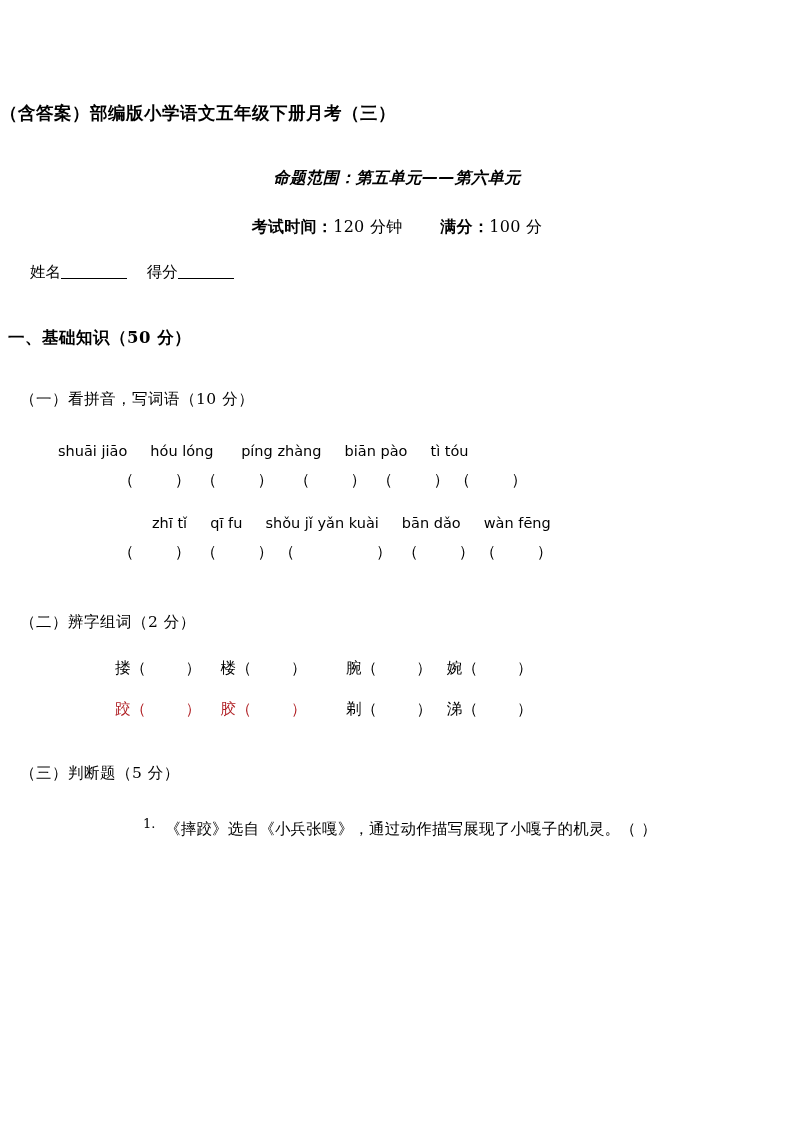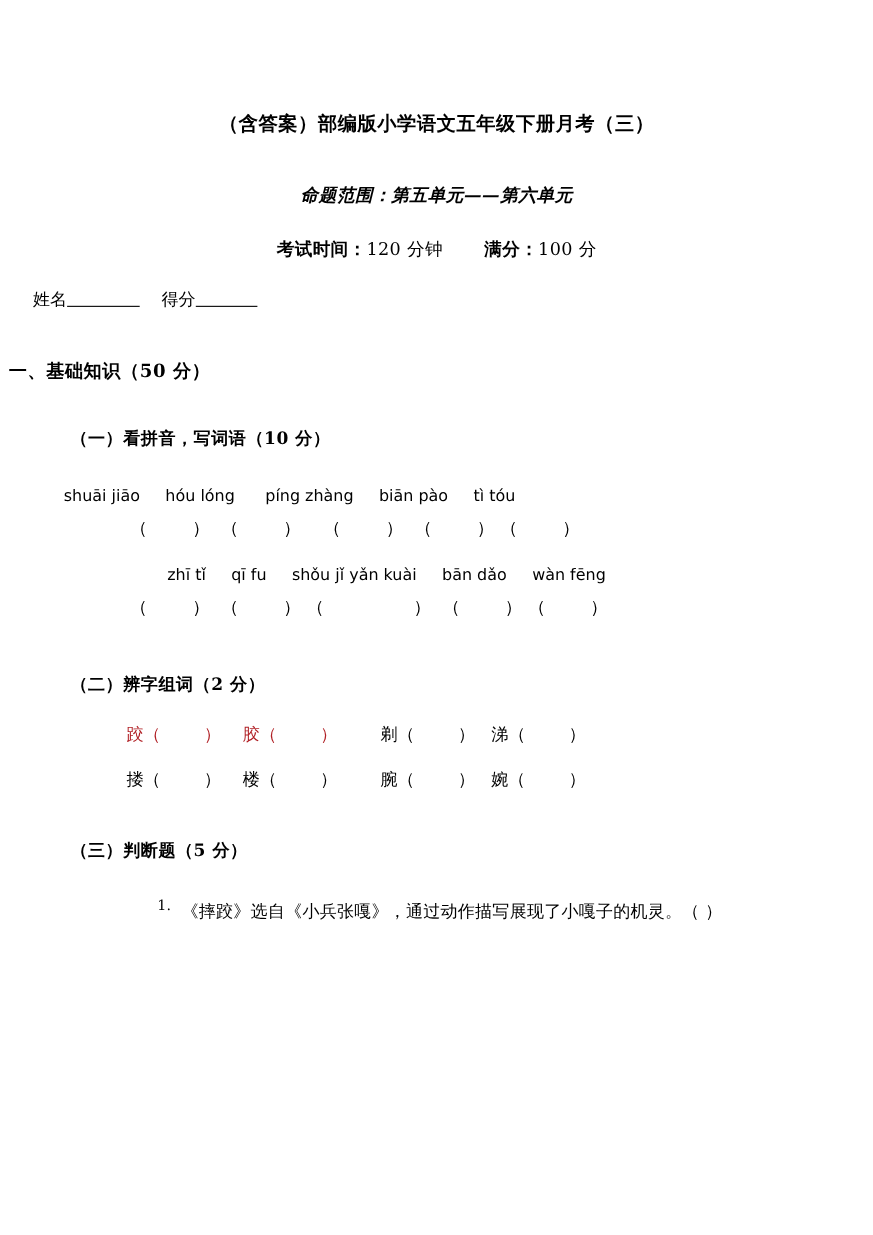--- a/index.html
+++ b/index.html
@@ -18,21 +18,21 @@
   .page {
     width: 794px;
     height: 1123px;
     box-sizing: border-box;
     padding: 0;
     position: relative;
   }
 
   
   .doc-title {
-    text-align: center;
+    text-align: left;
     font-family: "DejaVu Serif", "Liberation Serif", serif;
     font-weight: bold;
     font-size: 17.5px;
     letter-spacing: 0.5px;
     margin: 0;
     padding-top: 100px;
     line-height: 1.5;
   }
   .subtitle-scope {
     text-align: center;
@@ -71,24 +71,24 @@
   
   .section-h1 {
     font-weight: bold;
     font-size: 16.5px;
     margin: 0;
     padding-top: 44px;
     padding-left: 8px;
     letter-spacing: 0.5px;
   }
   .section-h2 {
-    font-weight: bold;
+    font-weight: normal;
     font-size: 15.5px;
     margin: 0;
-    padding-left: 64px;
+    padding-left: 20px;
     letter-spacing: 0.5px;
   }
   .sh2-pinyin { padding-top: 40px; }
   .sh2-bianzi { padding-top: 52px; }
   .sh2-panduan { padding-top: 46px; }
 
   
   .pinyin-block { padding-top: 34px; }
   .pinyin-row {
     font-family: "DejaVu Sans", "Liberation Sans", sans-serif;
@@ -165,22 +165,22 @@
     <div class="bracket-row bracket-row-1">（        ）  （        ）    （        ）  （        ） （        ）</div>
 
     <div class="pinyin-row pinyin-row-2"><span>zhī tǐ</span>&nbsp;&nbsp;&nbsp;&nbsp;&nbsp;<span>qī fu</span>&nbsp;&nbsp;&nbsp;&nbsp;&nbsp;<span class="pin-bold-wrap">shǒu jǐ yǎn kuài</span>&nbsp;&nbsp;&nbsp;&nbsp;&nbsp;<span>bān dǎo</span>&nbsp;&nbsp;&nbsp;&nbsp;&nbsp;<span>wàn fēng</span></div>
 
     <div class="bracket-row bracket-row-2">（        ）  （        ） （                ）  （        ） （        ）</div>
   </div>
 
   <h3 class="section-h2 sh2-bianzi">（二）辨字组词（2 分）</h3>
 
   <div class="bianzi-block">
+    <div class="bianzi-row">搂（        ）    楼（        ）        腕（        ）   婉（        ）</div>
     <div class="bianzi-row"><span class="red">跤（        ）    胶（        ）</span><span>        剃（        ）   涕（        ）</span></div>
-    <div class="bianzi-row">搂（        ）    楼（        ）        腕（        ）   婉（        ）</div>
   </div>
 
   <h3 class="section-h2 sh2-panduan">（三）判断题（5 分）</h3>
 
   <div class="panduan-block">
     <div class="q-item">
       <div class="q-num">1.</div>
       <div class="q-text">《摔跤》选自《小兵张嘎》，通过动作描写展现了小嘎子的机灵。（    ）</div>
     </div>
   </div>

